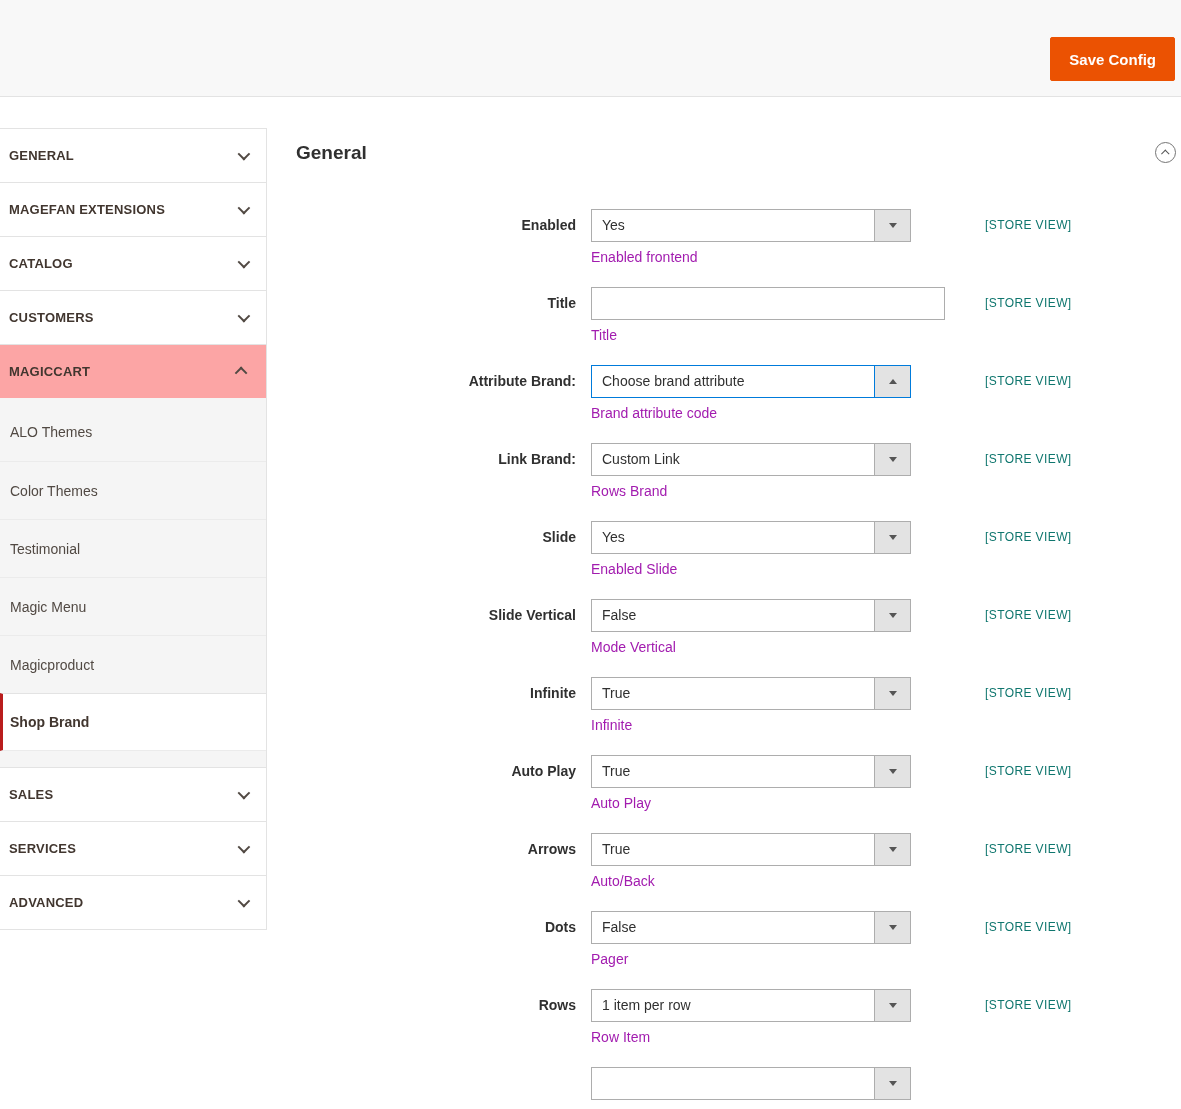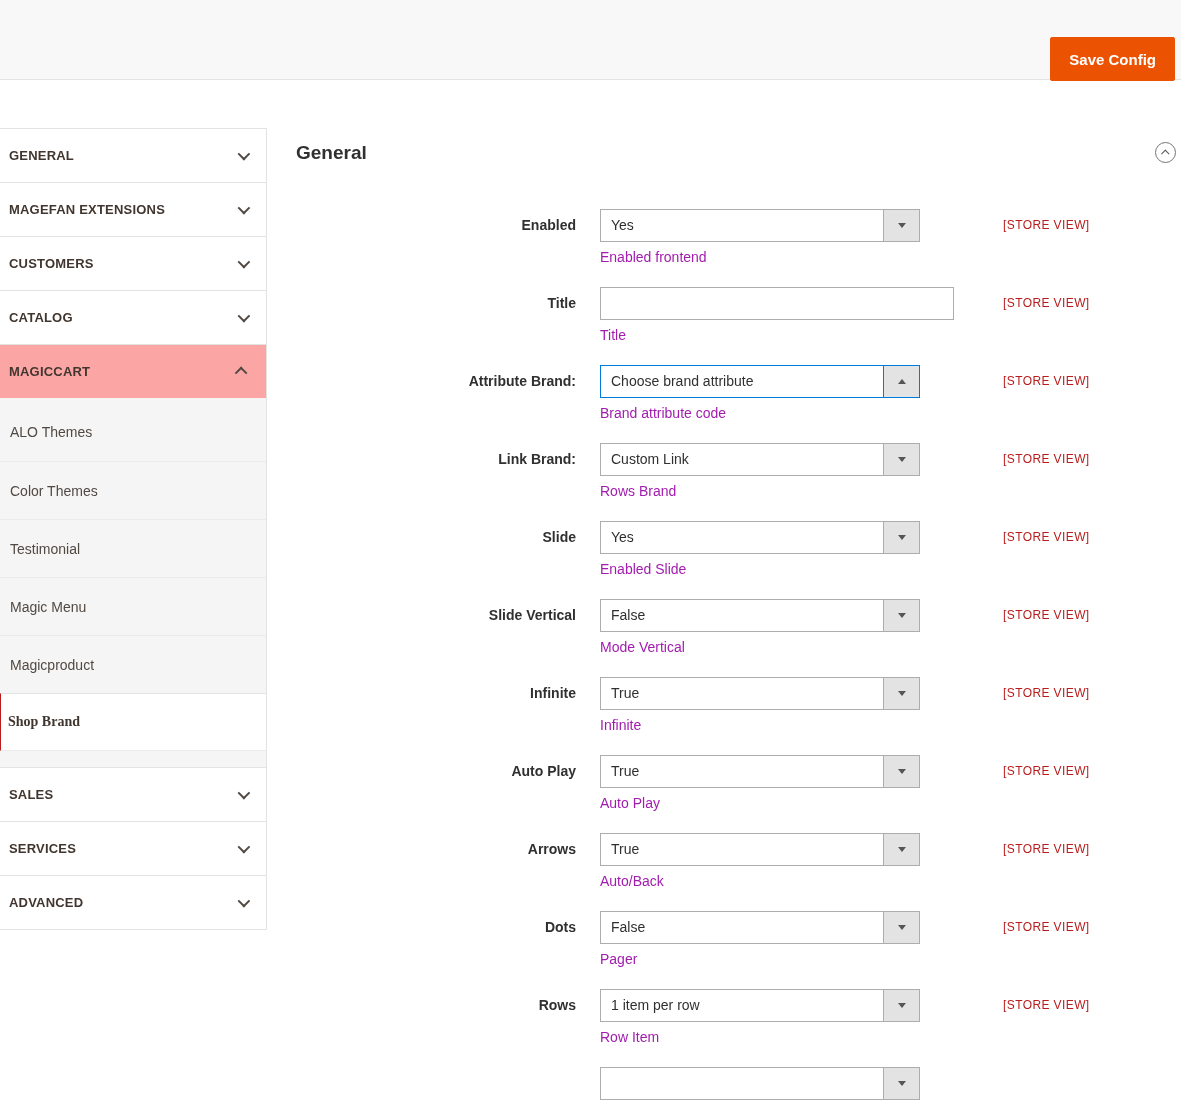--- a/index.html
+++ b/index.html
@@ -1,20 +1,20 @@
 <!DOCTYPE html>
 <html><head>
 <meta charset="utf-8">
 <style>
   * { box-sizing: border-box; margin: 0; padding: 0; }
   html,body { width:1181px; height:1109px; overflow:hidden; background:#fff;
     font-family:"Liberation Sans","DejaVu Sans",sans-serif; color:#303030; }
 
   
-  .page-header { position:absolute; top:0; left:0; width:1181px; height:80px;
+  .page-header { position:absolute; top:0; left:0; width:1181px; height:97px;
     background:#f8f8f8; border-bottom:1px solid #e3e3e3; }
   .save-btn { position:absolute; top:37px; right:6px; height:44px; padding:0 18px;
     background:#eb5202; color:#fff; border:1px solid #eb5202; border-radius:2px;
     font-size:15px; font-weight:700; font-family:inherit; cursor:pointer; }
 
   
   .config-nav { position:absolute; top:128px; left:0; width:267px;
     border-right:1px solid #e3e3e3; border-bottom:1px solid #e3e3e3; background:#fff; }
   .nav-section { height:54px; display:flex; align-items:center; justify-content:space-between;
     padding:0 19px 0 9px; border-top:1px solid #e3e3e3; cursor:pointer; background:#fff; }
@@ -22,78 +22,78 @@
   .nav-section.expanded { background:#fca5a5; }
   .chev { width:9px; height:9px; border-right:2px solid #514943; border-bottom:2px solid #514943;
     display:inline-block; }
   .chev.down { transform:rotate(45deg) translateY(-2px); }
   .chev.up { transform:rotate(225deg) translateY(-2px); }
   .subnav { background:#f5f5f5; padding:5px 0 16px 0; }
   .nav-sub { height:58px; display:flex; align-items:center; padding-left:10px;
     font-size:14px; color:#514943; cursor:pointer; border-top:1px solid #ebebeb;text-align:center; }
   .subnav .nav-sub:first-child { border-top:none; }
   .nav-sub.active { background:#fff; color:#41362f; font-weight:700;
-    border-left:1px solid #b91c1c; padding-left:7px; border-top:1px solid #e3e3e3;
-    border-bottom:1px solid #ebebeb;font-family:Liberation Serif, serif; }
+    border-left:3px solid #b91c1c; padding-left:7px; border-top:1px solid #e3e3e3;
+    border-bottom:1px solid #ebebeb; }
 
   
   .main { position:absolute; left:296px; top:97px; right:0; padding-top:43px; }
   .section-head { display:flex; align-items:center; justify-content:space-between;
     padding-right:5px; }
   .section-title { font-size:19px; font-weight:700; color:#303030; line-height:25px; }
   .collapse-btn { width:21px; height:21px; border:1px solid #757575; border-radius:50%;
     background:#fff; display:flex; align-items:center; justify-content:center; cursor:pointer; }
   .collapse-btn .chev-sm { width:6px; height:6px; border-right:1.5px solid #555;
     border-bottom:1.5px solid #555; transform:rotate(225deg) translateY(-1px); display:inline-block; }
 
   .form { margin-top:44px; }
-  .field-row { display:grid; grid-template-columns:280px 354px auto; column-gap:24px;
+  .field-row { display:grid; grid-template-columns:280px 354px auto; column-gap:15px;
     margin-bottom:22px; }
   .f-label { text-align:right; font-size:14px; font-weight:700; color:#303030;
     padding-top:8px; line-height:17px; }
   .f-select { width:320px; height:33px; border:1px solid #adadad; background:#fff;
     display:flex; align-items:stretch; cursor:pointer; }
   .f-select .sel-value { flex:1; font-size:14px; color:#303030; padding:7px 10px;
     white-space:nowrap; overflow:hidden; }
   .f-select .arrow-btn { width:36px; background:#e3e3e3; border-left:1px solid #adadad;
     display:flex; align-items:center; justify-content:center; }
   .tri-down { width:0; height:0; border-left:4px solid transparent; border-right:4px solid transparent;
     border-top:5px solid #555; }
   .tri-up { width:0; height:0; border-left:4px solid transparent; border-right:4px solid transparent;
     border-bottom:5px solid #555; }
   .f-select.focused { border-color:#007bdb; }
   .f-select.focused .arrow-btn { border-left-color:#007bdb; }
   .f-input { width:354px; height:33px; border:1px solid #adadad; background:#fff;
     font-size:14px; font-family:inherit; color:#303030; padding:0 10px; }
   .f-note { margin-top:7px; font-size:14px; color:#a21caf; }
-  .f-scope { padding-left:25px; padding-top:9px; font-size:12px; color:#b91c1c;
+  .f-scope { padding-left:25px; padding-top:9px; font-size:12px; color:#0f766e;
     letter-spacing:.4px; white-space:nowrap; }
 </style>
 </head>
 <body>
 
 <div class="page-header">
   <button class="save-btn">Save Config</button>
 </div>
 
 <nav class="config-nav">
     <div class="nav-section">
       <span class="sec-label">GENERAL</span>
       <span class="chev down"></span>
     </div>
     <div class="nav-section">
       <span class="sec-label">MAGEFAN EXTENSIONS</span>
       <span class="chev down"></span>
     </div>
     <div class="nav-section">
+      <span class="sec-label">CATALOG</span>
+      <span class="chev down"></span>
+    </div>
+    <div class="nav-section">
       <span class="sec-label">CUSTOMERS</span>
-      <span class="chev down"></span>
-    </div>
-    <div class="nav-section">
-      <span class="sec-label">CATALOG</span>
       <span class="chev down"></span>
     </div>
     <div class="nav-section expanded">
       <span class="sec-label">MAGICCART</span>
       <span class="chev up"></span>
     </div>
     <div class="subnav">
       <div class="nav-sub">
         <span>ALO Themes</span>
       </div>

